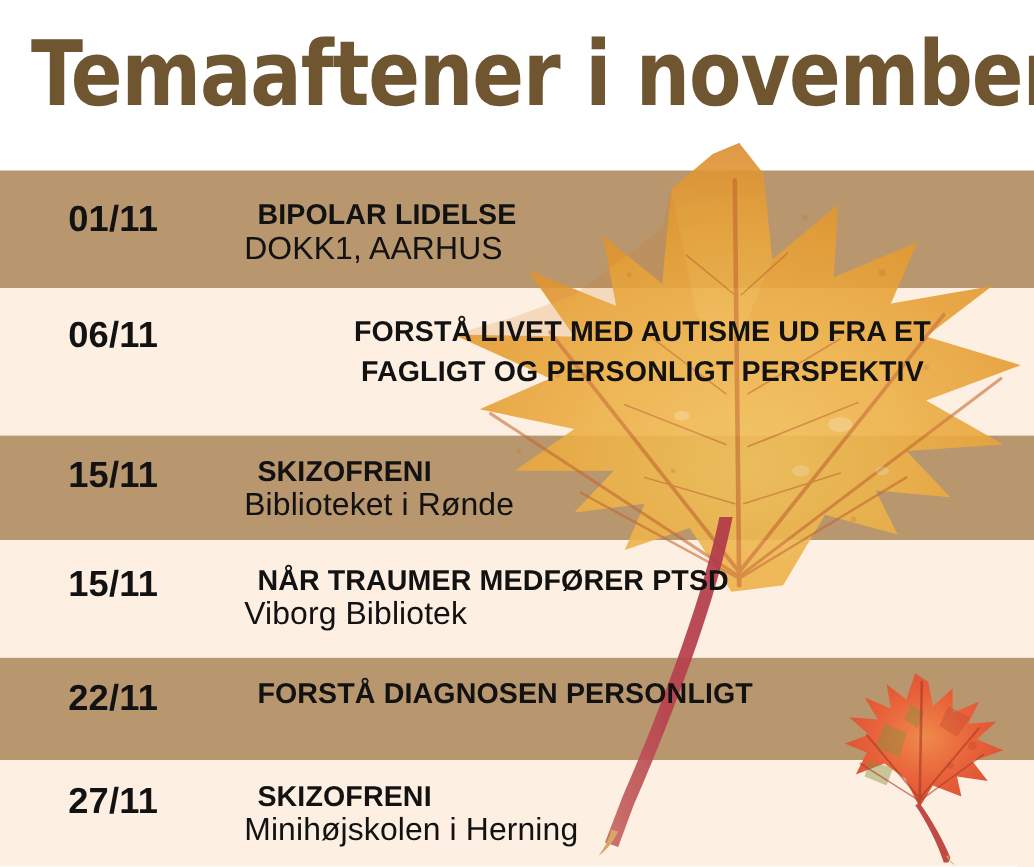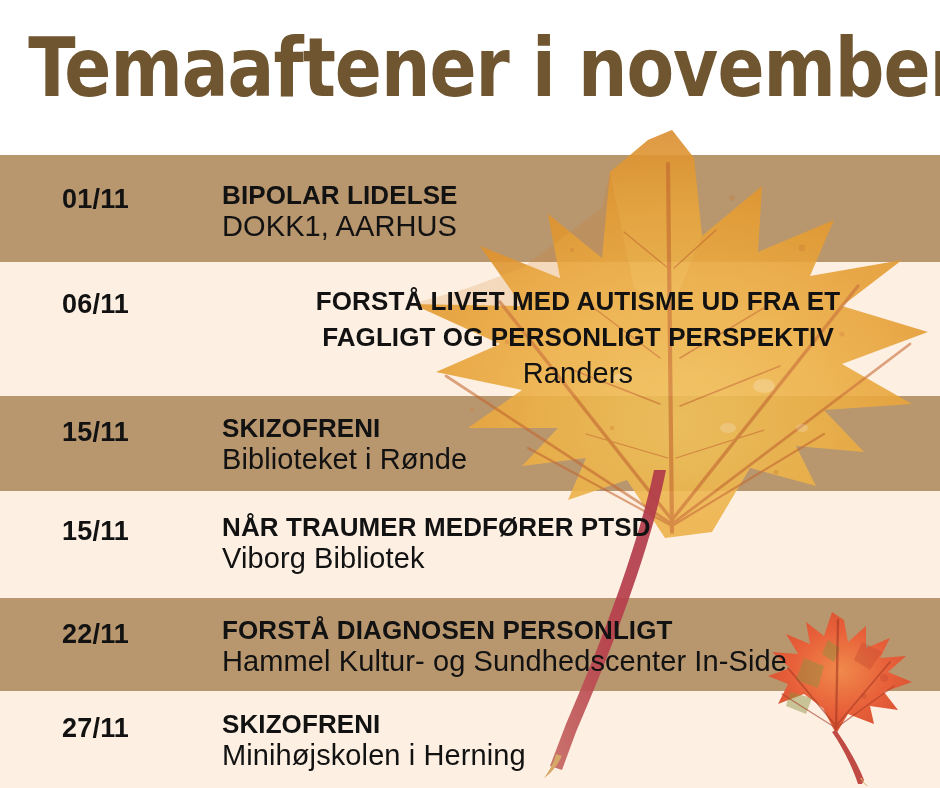--- a/index.html
+++ b/index.html
@@ -47,37 +47,38 @@
   .row{
     position:absolute;
     left:0;width:940px;
     z-index:5;
     color:#121212;
   }
   .row .date{
     position:absolute;
     left:62px;
     font-weight:700;
-    font-size:27px;
+    font-size:33px;
     line-height:32px;
     letter-spacing:0.2px;
     font-family:"Liberation Sans",sans-serif;
     white-space:nowrap;
   }
   .row .body{
     position:absolute;
     left:222px;
     right:6px;
   }
   .row .body .t{
     font-weight:700;
     font-size:26px;
     line-height:33px;
     letter-spacing:0.1px;
     white-space:nowrap;
+    margin-left:12px;
   }
   .row .body .t.two{ line-height:36px; }
   .row .body .sub{
     font-weight:400;
     font-size:29px;
     line-height:28px;
     letter-spacing:0.1px;
     white-space:nowrap;
   }
 
@@ -244,21 +245,20 @@
       <div class="t">BIPOLAR LIDELSE</div>
       <div class="sub">DOKK1, AARHUS</div>
     </div>
   </div>
 
   <div class="row" style="top:262px;height:134px;">
     <div class="date" style="top:26px;">06/11</div>
     <div class="body" style="top:21px;text-align:center;">
       <div class="t two">FORSTÅ LIVET MED AUTISME UD FRA ET</div>
       <div class="t two">FAGLIGT OG PERSONLIGT PERSPEKTIV</div>
-      <div class="sub" style="padding-top:4px;">Randers</div>
     </div>
   </div>
 
   <div class="row" style="top:396px;height:95px;">
     <div class="date" style="top:20px;">15/11</div>
     <div class="body" style="top:16px;">
       <div class="t">SKIZOFRENI</div>
       <div class="sub">Biblioteket i Rønde</div>
     </div>
   </div>
@@ -268,21 +268,20 @@
     <div class="body" style="top:20px;">
       <div class="t">NÅR TRAUMER MEDFØRER PTSD</div>
       <div class="sub">Viborg Bibliotek</div>
     </div>
   </div>
 
   <div class="row" style="top:598px;height:72px;">
     <div class="date" style="top:20px;">22/11</div>
     <div class="body" style="top:16px;">
       <div class="t">FORSTÅ DIAGNOSEN PERSONLIGT</div>
-      <div class="sub">Hammel Kultur- og Sundhedscenter In-Side</div>
     </div>
   </div>
 
   <div class="row" style="top:691px;height:86px;">
     <div class="date" style="top:21px;">27/11</div>
     <div class="body" style="top:17px;">
       <div class="t">SKIZOFRENI</div>
       <div class="sub">Minihøjskolen i Herning</div>
     </div>
   </div>

